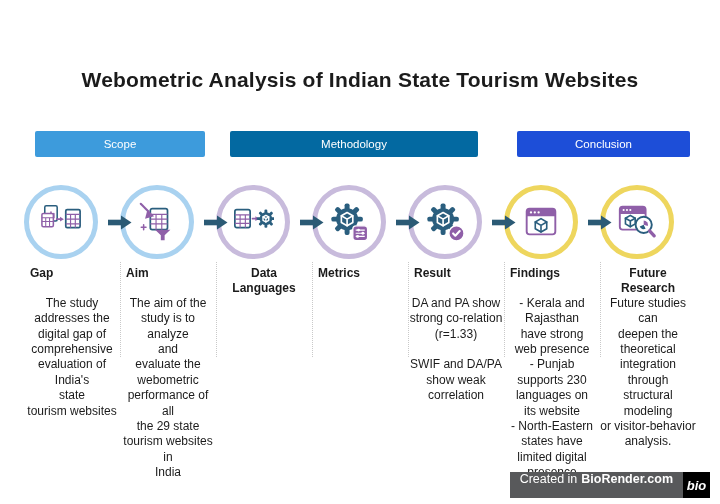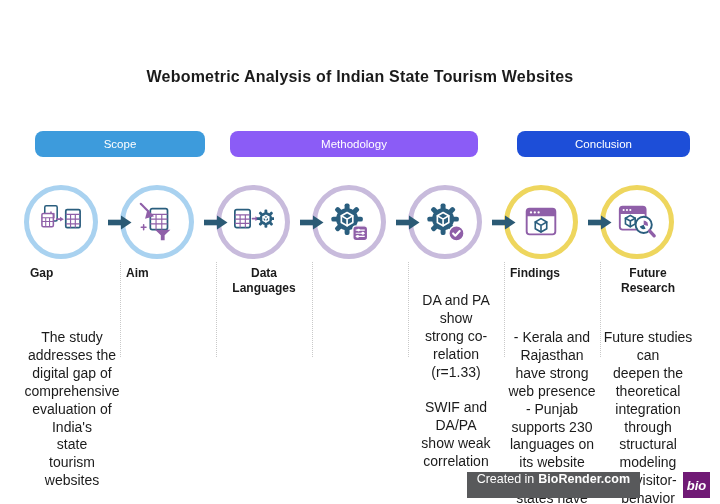--- a/index.html
+++ b/index.html
@@ -1,41 +1,41 @@
 <!DOCTYPE html>
 <html><head>
 <meta charset="utf-8">
 <style>
   html,body{margin:0;padding:0;background:#fff;}
   .board{position:relative;width:720px;height:504px;background:#ffffff;overflow:hidden;
          font-family:"Liberation Sans",sans-serif;color:#1b1b1b;}
   .title{position:absolute;top:68px;left:0;right:0;text-align:center;
-         font-size:16px;font-weight:bold;letter-spacing:.2px;color:#1b1b1b;}
-  .ribbon{position:absolute;top:131px;height:26px;border-radius:8px;color:#fff;
+         font-size:21px;font-weight:bold;letter-spacing:.2px;color:#1b1b1b;}
+  .ribbon{position:absolute;top:131px;height:26px;border-radius:2px;color:#fff;
           font-size:11.5px;display:flex;align-items:center;justify-content:center;}
   .ribbon-scope{left:35px;width:170px;background:#3d9bdc;}
-  .ribbon-methodology{left:230px;width:248px;background:#8b5cf6;text-align:center;}
+  .ribbon-methodology{left:230px;width:248px;background:#0369a1;text-align:center;}
   .ribbon-conclusion{left:517px;width:173px;background:#1d4ed8;}
   .flow{position:absolute;left:24px;top:185px;width:672px;display:grid;
         grid-template-columns:repeat(7,96px);}
   .col{display:flex;flex-direction:column;align-items:flex-start;}
   .circle{width:64px;height:64px;border-radius:50%;border:5px solid #ccc;background:#fff;
           display:flex;align-items:center;justify-content:center;box-sizing:content-box;}
   .b-blue{border-color:#a9d2f0}.b-purple{border-color:#c8bbdc}.b-yellow{border-color:#eed65e}
   .col-label{margin-top:7px;min-height:30px;font-size:12px;font-weight:bold;text-align:center;
              line-height:1.25;padding:0 6px;}
-  .col-text{font-size:14px;line-height:1.28;text-align:center;white-space:pre-line;width:96px;margin-top:33px;}
+  .col-text{font-size:12px;line-height:1.28;text-align:center;white-space:pre-line;width:96px;}
   .arrow{position:absolute;top:30px;}
   .sep{position:absolute;top:77px;height:95px;width:0;border-left:1.5px dotted #c9c9c9;}
   .badge{position:absolute;top:472px;right:10px;height:26px;display:flex;cursor:pointer;}
   .badge-bar{background:#58595b;color:#fff;font-size:12.5px;display:flex;align-items:flex-start;
              padding:0 10px;}
   .badge-bar b{margin-left:4px;}
-  .badge-logo{width:27px;background:#701a75;color:#fff;font-weight:bold;font-style:italic;
-              font-size:13px;display:flex;align-items:center;justify-content:center;margin-left:43px;}
+  .badge-logo{width:27px;background:#000000;color:#fff;font-weight:bold;font-style:italic;
+              font-size:13px;display:flex;align-items:center;justify-content:center;}
   svg{display:block;}
 </style>
 </head>
 <body>
 
 <svg width="0" height="0" style="position:absolute">
   <defs>
     <g id="gear">
       <rect x="-2.6" y="-16.5" width="5.2" height="33" rx="2"></rect>
       <rect x="-2.6" y="-16.5" width="5.2" height="33" rx="2" transform="rotate(45)"></rect>
@@ -94,20 +94,29 @@
         <svg viewBox="0 0 44 44" width="42" height="42">
           <rect x="15" y="8" width="18" height="22" rx="2" fill="#fff" stroke="#2a5e7e" stroke-width="1.8"></rect>
           <path d="M15 14 h18 M15 19 h18 M15 24 h18 M21 14 v16 M27 14 v16" stroke="#8f5fa8" stroke-width="1.2"></path>
           <path d="M5 3 L13 11" stroke="#8f5fa8" stroke-width="2.2" stroke-linecap="round"></path>
           <polygon points="12,9 19,16 9.5,18.5" fill="#8f5fa8"></polygon>
           <polygon points="20,30 36,30 30,36 30,41 26,41 26,36" fill="#8f5fa8"></polygon>
           <path d="M8 25 v5 M5.5 27.5 h5" stroke="#8f5fa8" stroke-width="1.6" stroke-linecap="round"></path>
         </svg>
       </div>
       <div class="col-label">Aim</div>
+      <div class="col-text">The aim of the
+study is to analyze
+and
+evaluate the
+webometric
+performance of all
+the 29 state
+tourism websites in
+India</div>
     </div>
 
     <div class="col">
       <div class="circle b-purple">
         <svg viewBox="0 0 44 44" width="42" height="42">
           <rect x="3" y="9" width="16" height="19" rx="2" fill="#fff" stroke="#2a5e7e" stroke-width="1.8"></rect>
           <path d="M3 14.5 h16 M3 19 h16 M3 23.5 h16 M8.5 14.5 v13.5 M14 14.5 v13.5" stroke="#8f5fa8" stroke-width="1.2"></path>
           <path d="M21.5 18.5 h3" stroke="#8f5fa8" stroke-width="1.8" stroke-linecap="round"></path>
           <polygon points="24.5,16 28.5,18.5 24.5,21" fill="#8f5fa8"></polygon>
           <use href="#gear" transform="translate(35.5,18.5) scale(0.58)" fill="#2a5e7e"></use>
@@ -122,31 +131,33 @@
         <svg viewBox="0 0 44 44" width="42" height="42">
           <use href="#gear" transform="translate(20,19)" fill="#2a5e7e"></use>
           <use href="#cube" transform="translate(20,19)" stroke="#fff" stroke-width="1.7"></use>
           <rect x="26" y="26" width="15.5" height="15.5" rx="3.5" fill="#8f5fa8" stroke="#fff" stroke-width="1.4"></rect>
           <path d="M29 30.5 h9.5 M29 33.8 h9.5 M29 37.1 h9.5" stroke="#fff" stroke-width="1.2"></path>
           <circle cx="32" cy="30.5" r="1.5" fill="#fff"></circle>
           <circle cx="36.5" cy="33.8" r="1.5" fill="#fff"></circle>
           <circle cx="31" cy="37.1" r="1.5" fill="#fff"></circle>
         </svg>
       </div>
+      <div class="col-label">Metrics</div>
     </div>
 
     <div class="col">
       <div class="circle b-purple">
         <svg viewBox="0 0 44 44" width="42" height="42">
           <use href="#gear" transform="translate(20,19)" fill="#2a5e7e"></use>
           <use href="#cube" transform="translate(20,19)" stroke="#fff" stroke-width="1.7"></use>
           <circle cx="34" cy="34" r="8" fill="#8f5fa8" stroke="#fff" stroke-width="1.6"></circle>
           <path d="M30.5 34 l2.3 2.3 l4.6 -4.8" stroke="#fff" stroke-width="2.2" fill="none" stroke-linecap="round" stroke-linejoin="round"></path>
         </svg>
       </div>
+      <div class="col-label">Result</div>
       <div class="col-text">DA and PA show
 strong co-relation
 (r=1.33)
 
 SWIF and DA/PA
 show weak
 correlation</div>
     </div>
 
     <div class="col">

